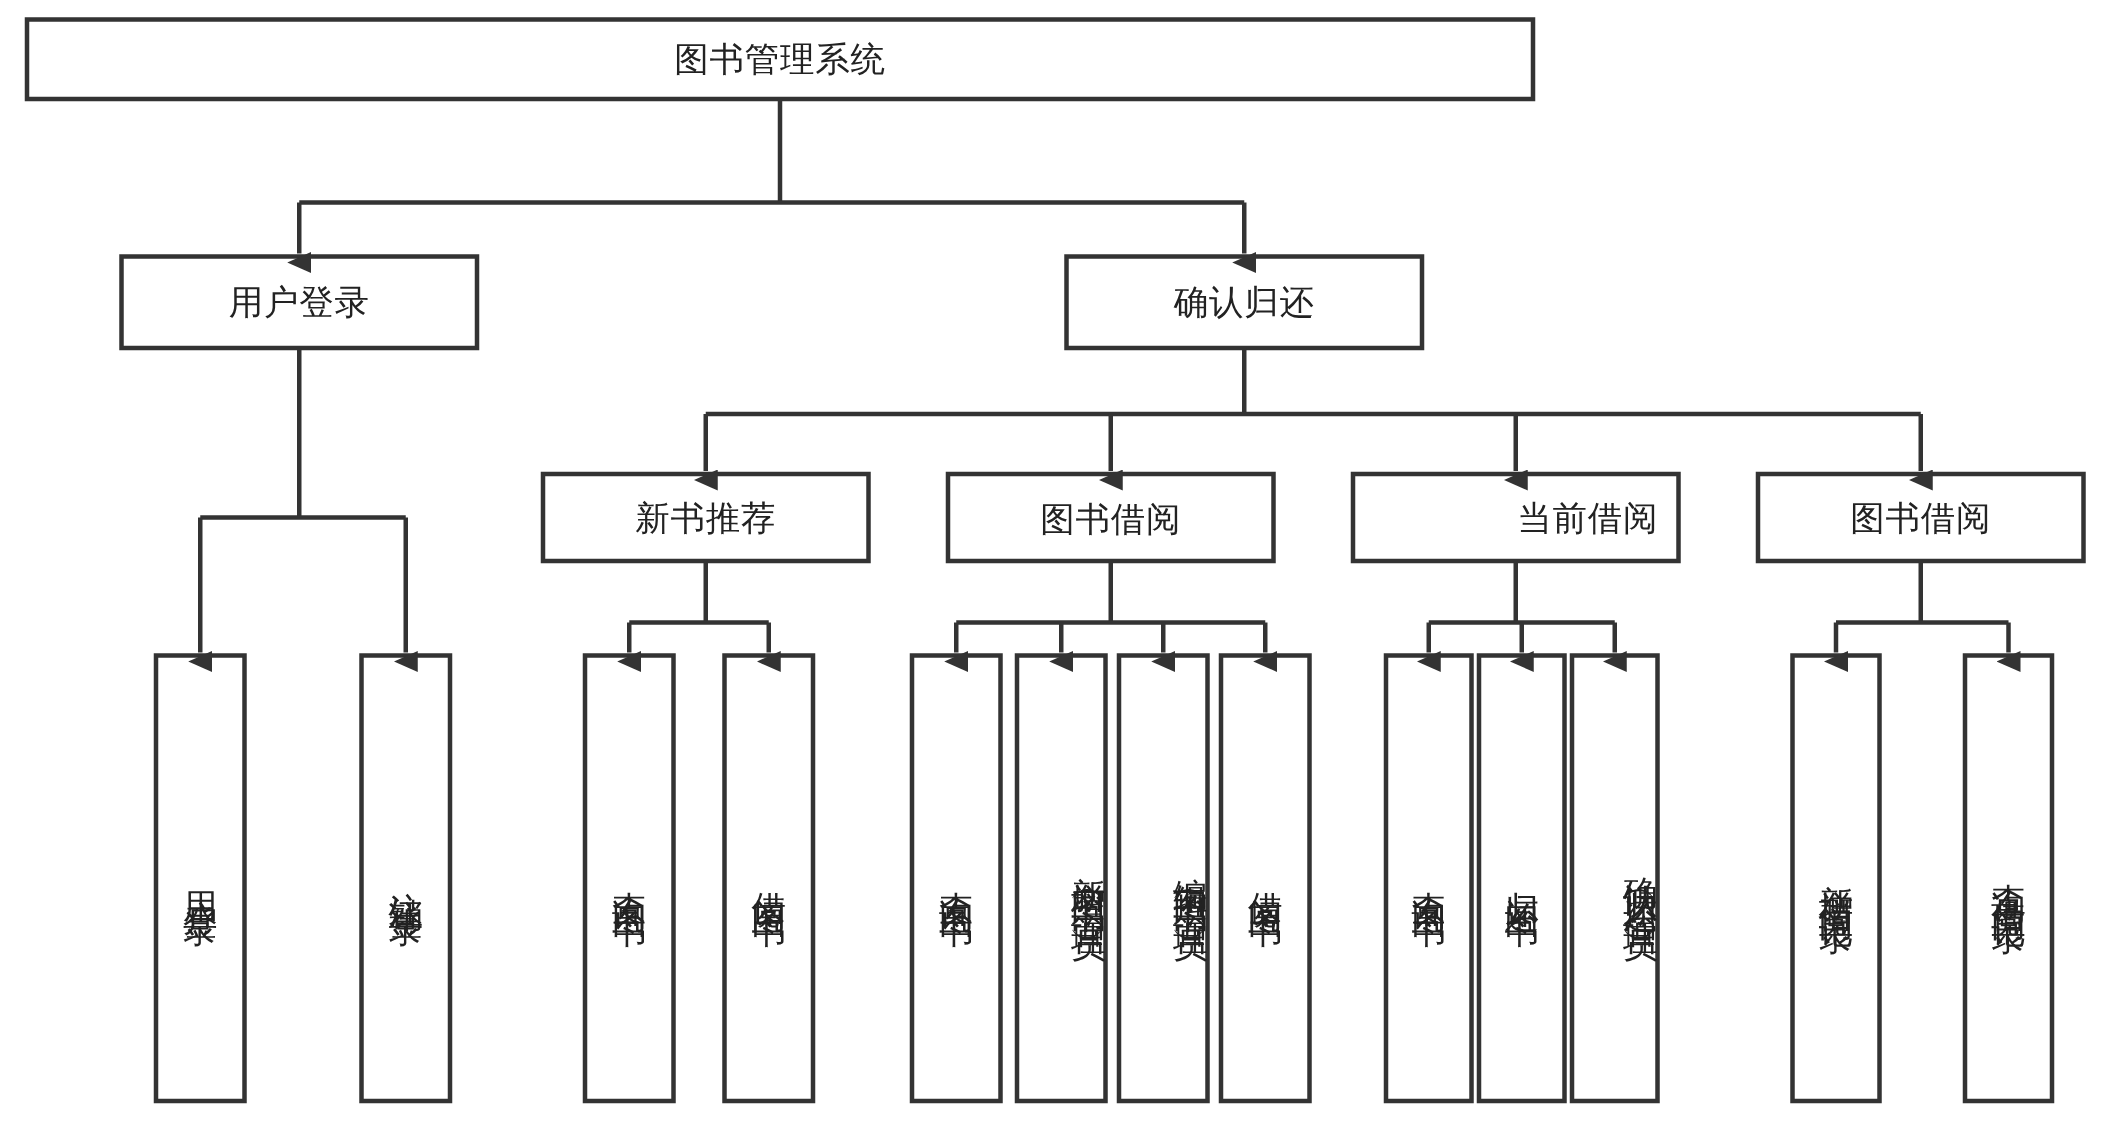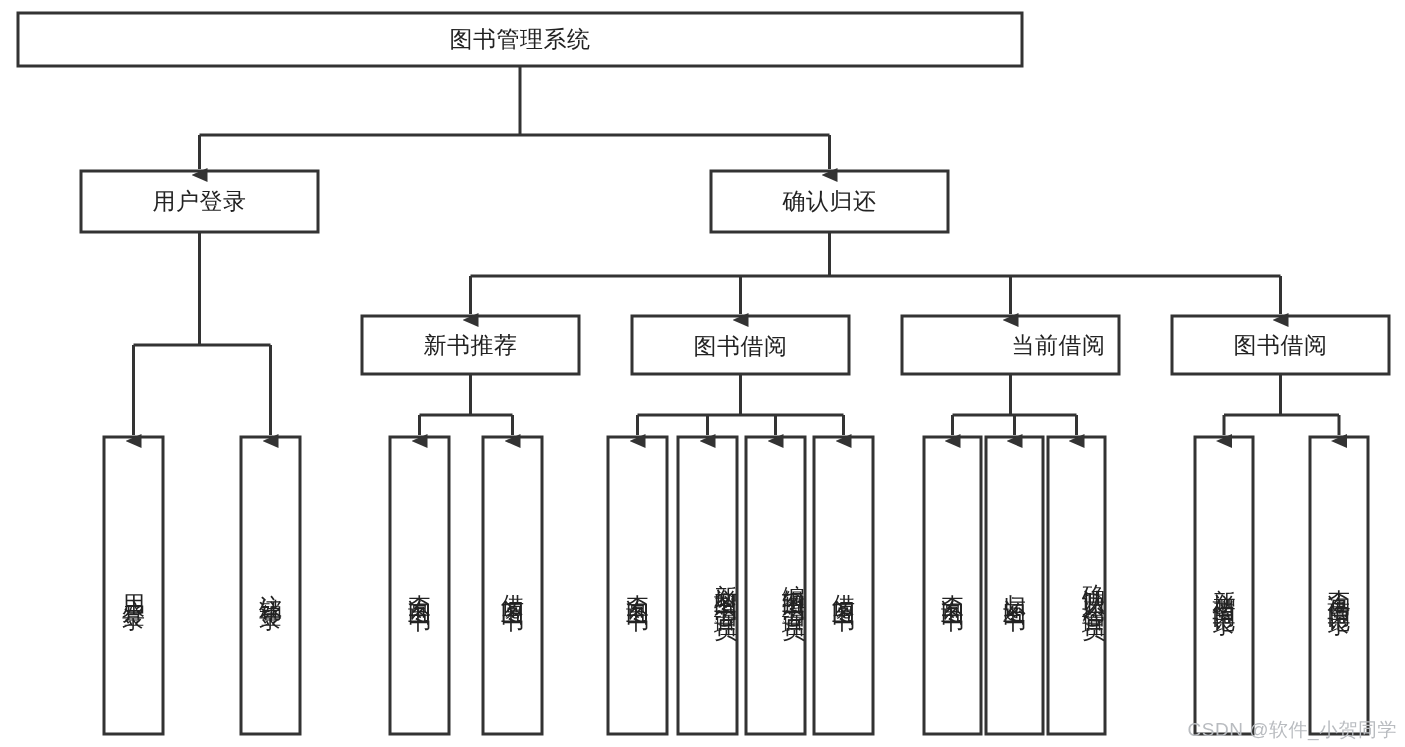--- a/index.html
+++ b/index.html
@@ -163,14 +163,13 @@
       <div class="node-label vertical" style="left: 678px; top: 437px; width: 59px; height: 297px;">新增图书（管理员）</div>
       <div class="node-label vertical" style="left: 746px; top: 437px; width: 59px; height: 297px;">编辑图书（管理员）</div>
       <div class="node-label vertical centered" style="left: 814px; top: 437px; width: 59px; height: 297px;">借阅图书</div>
       <div class="node-label vertical centered" style="left: 924px; top: 437px; width: 57px; height: 297px;">查询图书</div>
       <div class="node-label vertical centered" style="left: 986px; top: 437px; width: 57px; height: 297px;">归还图书</div>
       <div class="node-label vertical" style="left: 1048px; top: 437px; width: 57px; height: 297px;">确认归还（管理员）</div>
       <div class="node-label vertical centered" style="left: 1195px; top: 437px; width: 58px; height: 297px;">新增借阅记录</div>
       <div class="node-label vertical centered" style="left: 1310px; top: 437px; width: 58px; height: 297px;">查询借阅记录</div>
     </div>
 
-  <div class="watermark">CSDN @软件_小贺同学</div>
 </div>
 
 </body></html>

